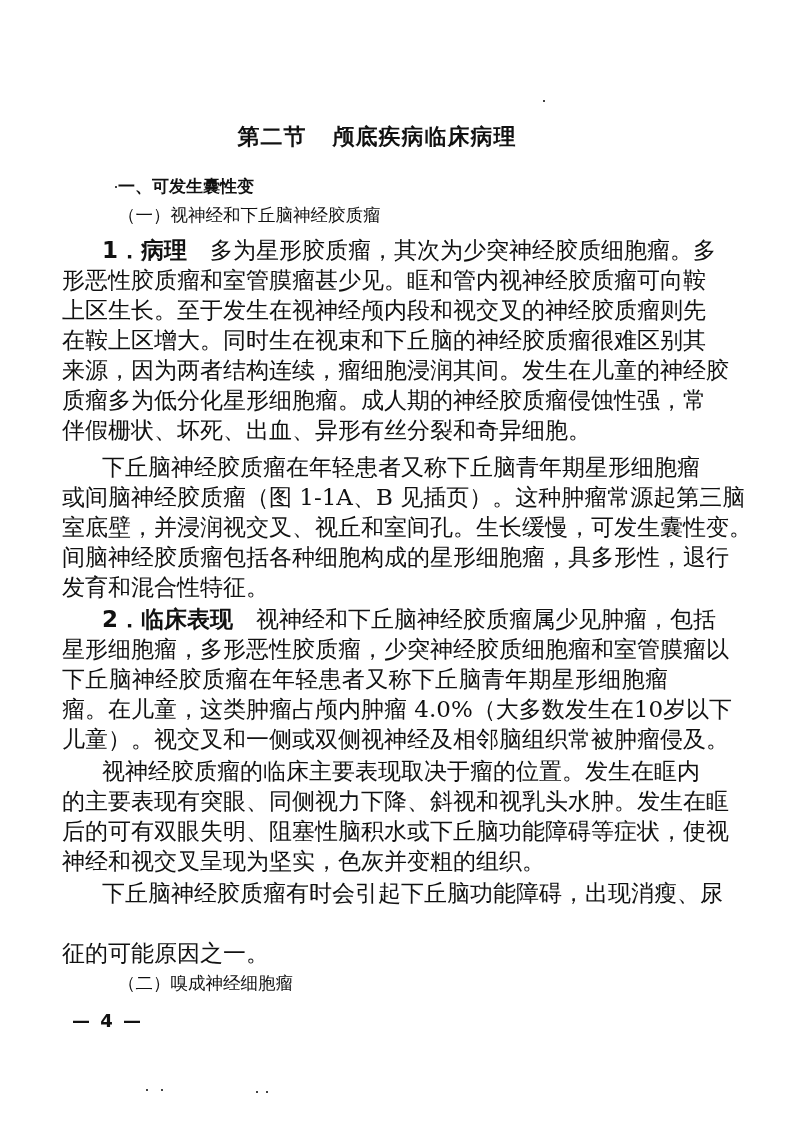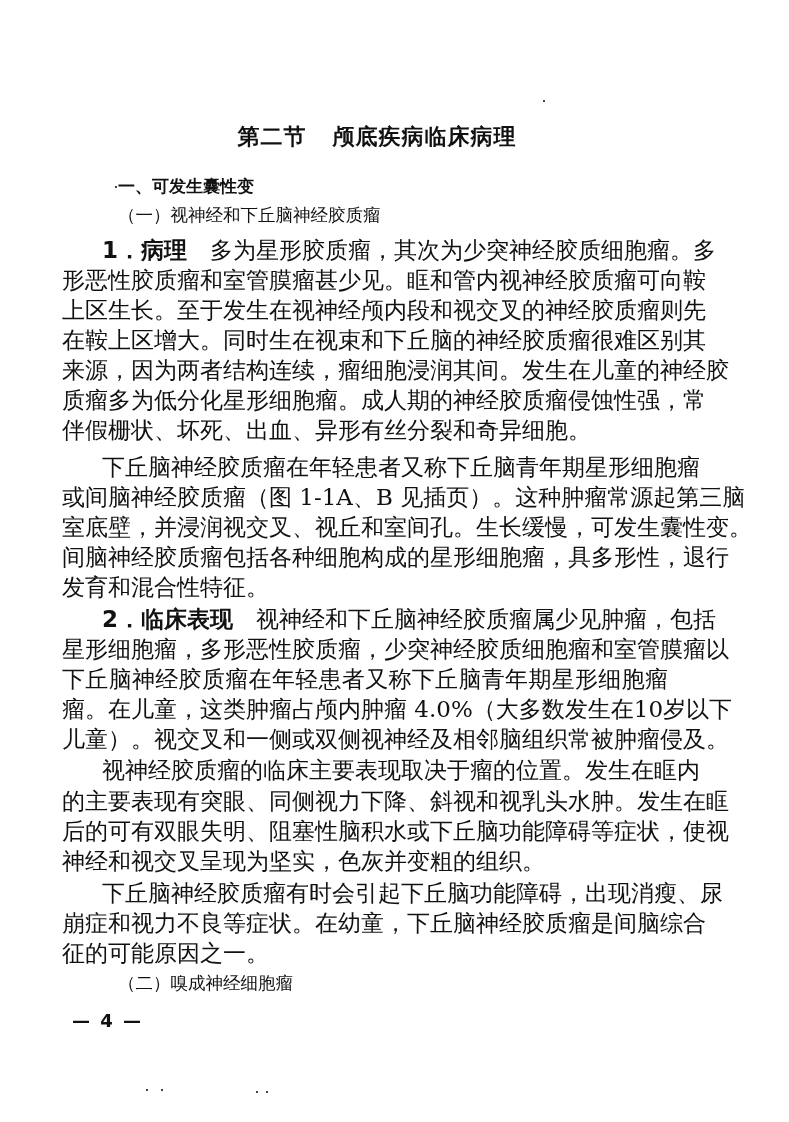--- a/index.html
+++ b/index.html
@@ -47,27 +47,26 @@
   <div class="line" style="top:512px;">室底壁，并浸润视交叉、视丘和室间孔。生长缓慢，可发生囊性变。</div>
   <div class="line" style="top:542px;">间脑神经胶质瘤包括各种细胞构成的星形细胞瘤，具多形性，退行</div>
   <div class="line last" style="top:572px;">发育和混合性特征。</div>
 
   <div class="line indent" style="top:604px;"><span class="lead">2．临床表现</span>　<span>视神经和下丘脑神经胶质瘤属少见肿瘤，包括</span></div>
   <div class="line" style="top:634px;">星形细胞瘤，多形恶性胶质瘤，少突神经胶质细胞瘤和室管膜瘤以</div>
   <div class="line" style="top:664px;">下丘脑神经胶质瘤在年轻患者又称下丘脑青年期星形细胞瘤</div>
   <div class="line" style="top:694px;">瘤。在儿童，这类肿瘤占颅内肿瘤 4.0%（大多数发生在10岁以下</div>
   <div class="line" style="top:724px;">儿童）。视交叉和一侧或双侧视神经及相邻脑组织常被肿瘤侵及。</div>
 
-  <div class="line indent" style="top:756px;font-family:Liberation Serif, serif;">视神经胶质瘤的临床主要表现取决于瘤的位置。发生在眶内</div>
+  <div class="line indent" style="top:756px;">视神经胶质瘤的临床主要表现取决于瘤的位置。发生在眶内</div>
   <div class="line" style="top:786px;">的主要表现有突眼、同侧视力下降、斜视和视乳头水肿。发生在眶</div>
   <div class="line" style="top:816px;">后的可有双眼失明、阻塞性脑积水或下丘脑功能障碍等症状，使视</div>
   <div class="line last" style="top:846px;">神经和视交叉呈现为坚实，色灰并变粗的组织。</div>
 
   <div class="line indent" style="top:878px;">下丘脑神经胶质瘤有时会引起下丘脑功能障碍，出现消瘦、尿</div>
-  <div class="line" style="top:908px;">崩症和视力不良等症状。在幼童，下丘脑神经胶质瘤是间脑综合</div>
   <div class="line last" style="top:938px;">征的可能原因之一。</div>
 
   <div class="h2" style="top:969px;">（二）嗅成神经细胞瘤</div>
 
   <div class="footer">— 4 —</div>
 
   <div class="speck" style="left:543px;top:100px;"></div>
   <div class="speck" style="left:115px;top:186px;"></div>
   <div class="speck" style="left:146px;top:1089px;"></div>
   <div class="speck" style="left:161px;top:1089px;"></div>

